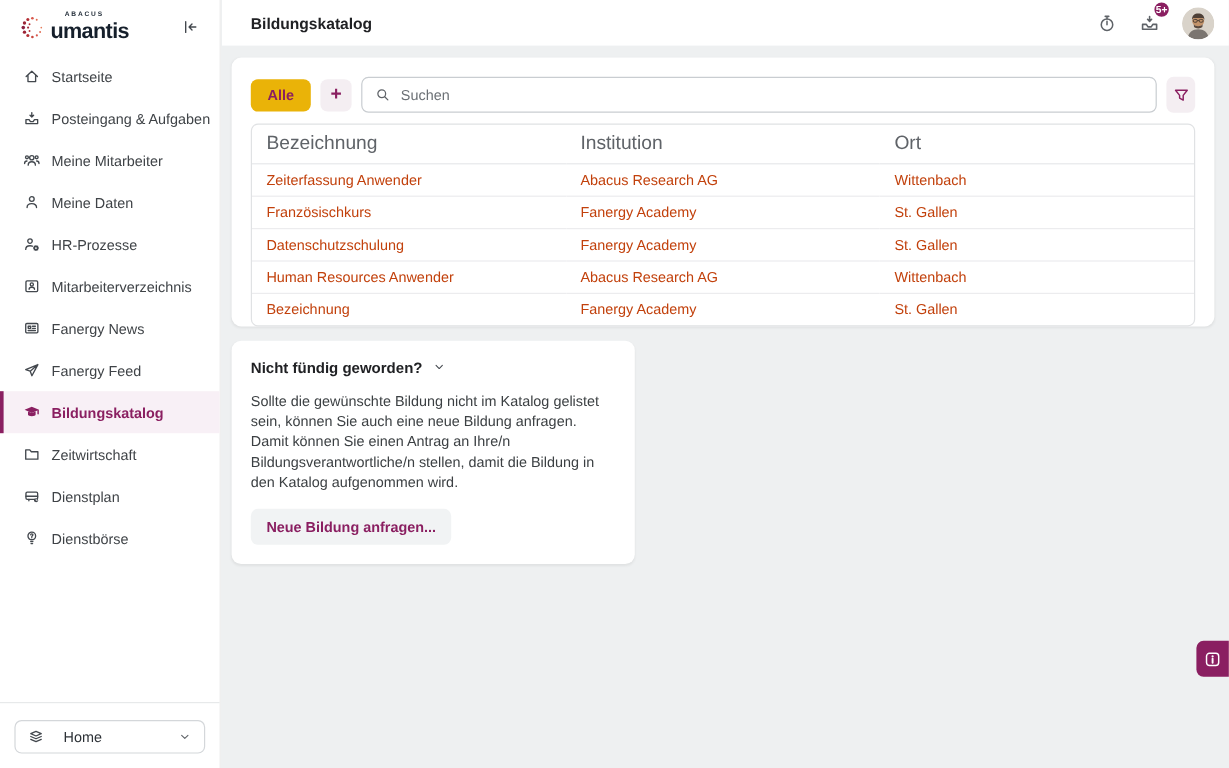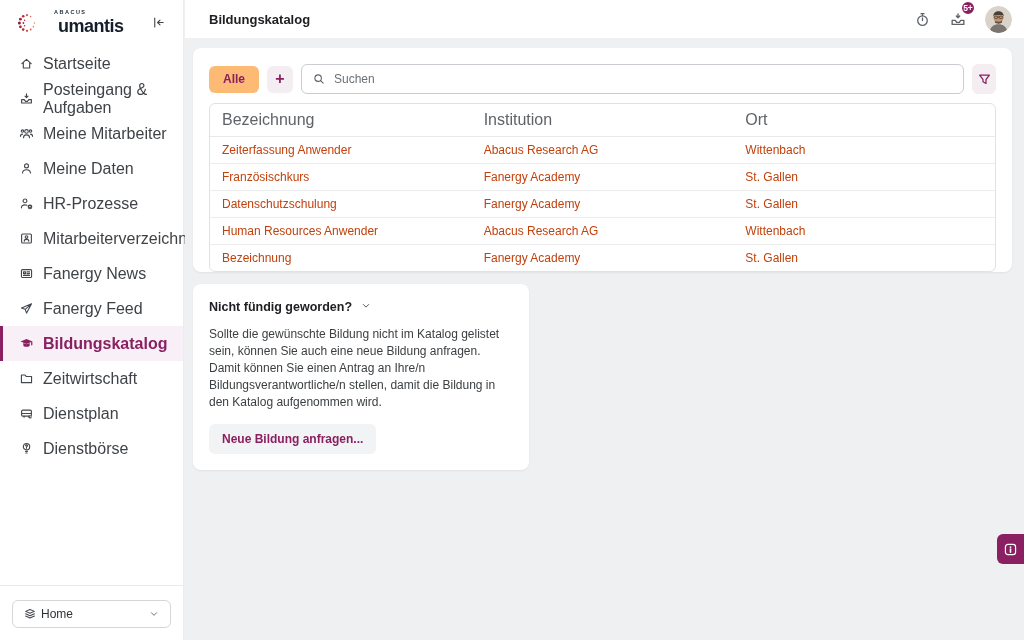--- a/index.html
+++ b/index.html
@@ -5,44 +5,44 @@
   * { margin:0; padding:0; box-sizing:border-box; }
   html,body { width:1024px; height:640px; overflow:hidden; }
   body { font-family:"Liberation Sans","DejaVu Sans",sans-serif; background:#eef0f1; color:#202124; font-size:12px; }
 
   
   .sidebar { position:absolute; left:0; top:0; width:184px; height:640px; background:#fff; border-right:1px solid #ececec; display:flex; flex-direction:column; }
   .logo-row { display:flex; align-items:center; padding:9px 14px 4px 16px; height:40px; }
   .logo-mark { width:22px; height:22px; margin-right:4px; flex:0 0 auto; }
   .logo-text { display:flex; flex-direction:column; line-height:1; }
   .logo-sub { font-size:5.5px; letter-spacing:1.5px; font-weight:bold; color:#1c2733; margin-left:12px; margin-bottom:1px; }
-  .logo-name { font-size:18px; font-weight:bold; color:#151f2b; letter-spacing:-0.5px;margin-left:16px; }
+  .logo-name { font-size:18px; font-weight:bold; color:#151f2b; letter-spacing:-0.5px; }
   .collapse-btn { margin-left:auto; width:22px; height:22px; display:flex; align-items:center; justify-content:center; cursor:pointer; border-radius:4px; }
   .nav { margin-top:6px; flex:1 1 auto; }
   .nav-item { display:flex; align-items:center; height:35px; padding-left:16px; cursor:pointer; color:#3f4347; border-left:3px solid transparent; }
   .nav-item .ni-icon { width:15px; height:15px; margin-right:9px; flex:0 0 auto; display:flex; }
-  .nav-item span.lbl { font-size:16px; }
+  .nav-item span.lbl { font-size:12px; }
   .nav-item.active { background:#f8f0f6; border-left-color:#8a1f61; color:#8a1f61; font-weight:bold; }
   .sidebar-footer { border-top:1px solid #e7e9ea; padding:14px 12px 12px 12px; }
   .home-select { display:flex; align-items:center; border:1px solid #d4d7da; border-radius:6px; height:28px; padding:0 10px; cursor:pointer; background:#fff; }
-  .home-select .hs-label { margin-left:4px; font-size:12px; color:#2c3136; }
+  .home-select .hs-label { margin-left:16px; font-size:12px; color:#2c3136; }
   .home-select .chev { margin-left:auto; display:flex; }
 
   
   .main { position:absolute; left:185px; top:0; right:0; height:640px; background:#eef0f1; }
   .topbar { height:38px; background:#fff; display:flex; align-items:center; padding:0 12px 0 24px; }
   .page-title { font-size:13px; font-weight:bold; color:#202124; }
   .topbar-right { margin-left:auto; display:flex; align-items:center; gap:12px; }
   .icon-btn { width:24px; height:24px; display:flex; align-items:center; justify-content:center; cursor:pointer; position:relative; }
   .badge { position:absolute; top:-7px; right:-6px; background:#8a1f61; color:#fff; font-size:8.5px; font-weight:bold; border-radius:50%; width:16px; height:16px; display:flex; align-items:center; justify-content:center; border:2px solid #fff; }
   .avatar { width:27px; height:27px; border-radius:50%; overflow:hidden; cursor:pointer; flex:0 0 auto; }
 
   .panel { position:absolute; left:8px; right:12px; top:48px; height:224px; background:#fff; border-radius:8px; box-shadow:0 1px 2px rgba(60,64,67,.08); }
   .toolbar { display:flex; align-items:center; padding:16px 16px 9px 16px; gap:8px; }
-  .chip-all { background:#fdba74; color:#8a1f61; font-weight:bold; font-size:12px; border:none; border-radius:6px; padding:0 14px; height:27px; cursor:pointer; font-family:inherit; }
+  .chip-all { background:#eab308; color:#8a1f61; font-weight:bold; font-size:12px; border:none; border-radius:6px; padding:0 14px; height:27px; cursor:pointer; font-family:inherit; }
   .btn-add { background:#f4eef2; color:#8a1f61; border:none; border-radius:6px; width:26px; height:27px; font-size:16px; font-weight:bold; cursor:pointer; line-height:1; font-family:inherit; }
   .search-wrap { flex:1 1 auto; display:flex; align-items:center; border:1px solid #c9cdd1; border-radius:6px; height:30px; padding:0 10px; background:#fff; }
   .search-wrap input { border:none; outline:none; flex:1; font-size:12px; margin-left:8px; font-family:inherit; color:#202124; background:transparent; }
   .search-wrap input::placeholder { color:#6b7075; }
   .btn-filter { background:#f4eef2; border:none; border-radius:6px; width:24px; height:30px; display:flex; align-items:center; justify-content:center; cursor:pointer; }
 
   .table-wrap { margin:0 16px; border:1px solid #e0e2e4; border-radius:6px; overflow:hidden; }
   table { width:100%; border-collapse:collapse; table-layout:fixed; }
   th { text-align:left; font-weight:normal; color:#5f6368; font-size:16px; padding:7px 12px; border-bottom:1px solid #e7e8ea; height:27px; }
   td { font-size:12px; color:#c2410c; padding:6px 12px; border-bottom:1px solid #ececee; height:26px; cursor:pointer; }

